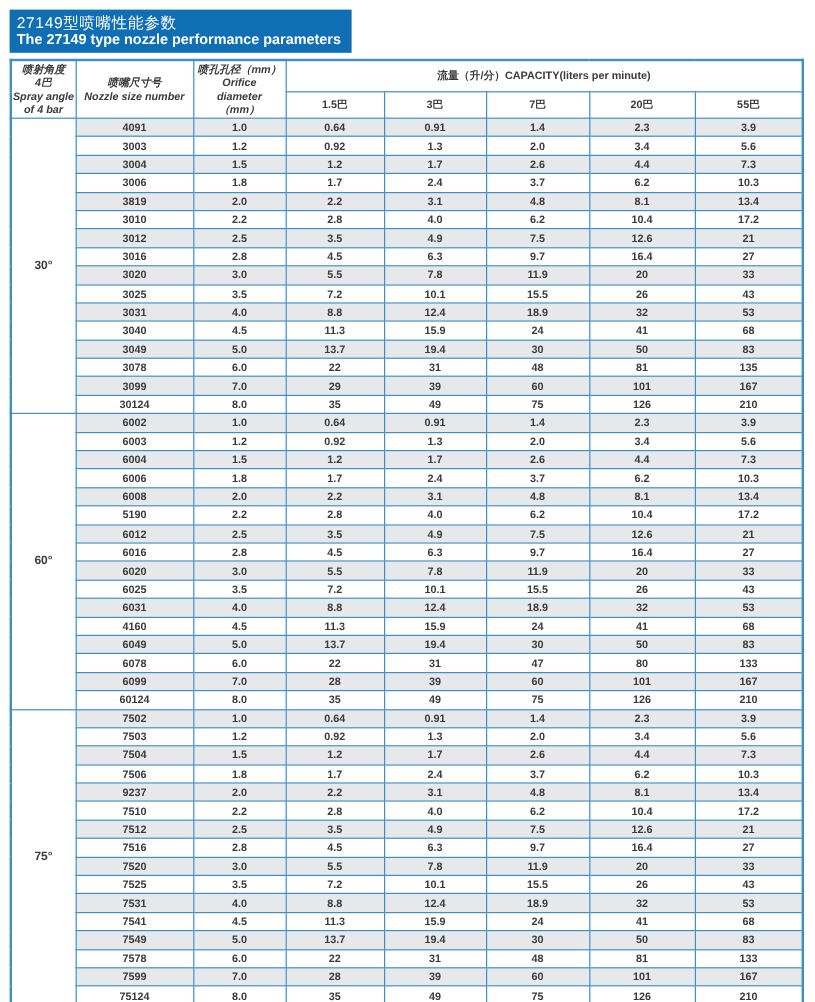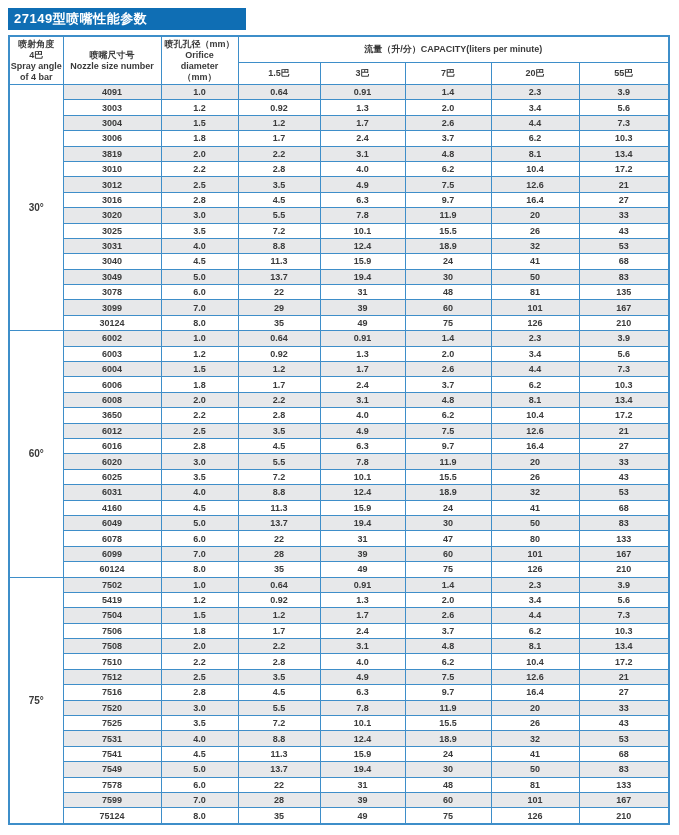--- a/index.html
+++ b/index.html
@@ -19,21 +19,21 @@
   .banner {
     display: inline-block;
     background: #0f6eb4;
     color: #ffffff;
     padding: 3px 9px 4px 6px;
     min-width: 238px;
     box-sizing: border-box;
   }
   .banner .title-zh {
     font-size: 13px;
-    font-weight: bold;
+    font-weight: normal;
     line-height: 15px;
     letter-spacing: 0.5px;
   }
   .banner .title-en {
     font-size: 12px;
     font-weight: bold;
     line-height: 14px;
   }
   table.spec {
     margin-top: 5px;
@@ -53,35 +53,36 @@
     overflow: hidden;
   }
   thead th {
     background: #ffffff;
     white-space: pre-line;
     line-height: 11px;
     font-size: 9.5px;
   }
   thead tr.hrow1 th { height: 25px; }
   thead tr.hrow2 th { height: 21px; margin-top: 31px; }
-  thead th.span2 { height: 47px; }
+  thead th.span2 { height: 47px; font-style: italic; }
   tbody td { height: 14.4px; background: #ffffff; }
   tbody tr.stripe td { background: #e7e8ea; }
   tbody td.angle-cell, tbody tr.stripe td.angle-cell {
     background: #ffffff;
     font-size: 10px;
   }
 </style>
 </head>
 <body>
 
 <div class="page">
 
   <div class="banner">
     <div class="title-zh">27149型喷嘴性能参数</div>
+    <div class="title-en">The 27149 type nozzle performance parameters</div>
   </div>
 
   <table class="spec">
     <colgroup>
       <col style="width:54px">
       <col style="width:98px">
       <col style="width:77px">
       <col style="width:82px">
       <col style="width:85px">
       <col style="width:86px">
@@ -296,21 +297,21 @@
         <tr class="stripe">
           <td>6008</td>
           <td>2.0</td>
           <td>2.2</td>
           <td>3.1</td>
           <td>4.8</td>
           <td>8.1</td>
           <td>13.4</td>
         </tr>
         <tr>
-          <td>3650</td>
+          <td>5190</td>
           <td>2.2</td>
           <td>2.8</td>
           <td>4.0</td>
           <td>6.2</td>
           <td>10.4</td>
           <td>17.2</td>
         </tr>
         <tr class="stripe">
           <td>6012</td>
           <td>2.5</td>
@@ -405,21 +406,21 @@
           <td rowspan="16" class="angle-cell">75°</td>
           <td>7502</td>
           <td>1.0</td>
           <td>0.64</td>
           <td>0.91</td>
           <td>1.4</td>
           <td>2.3</td>
           <td>3.9</td>
         </tr>
         <tr>
-          <td>5419</td>
+          <td>7503</td>
           <td>1.2</td>
           <td>0.92</td>
           <td>1.3</td>
           <td>2.0</td>
           <td>3.4</td>
           <td>5.6</td>
         </tr>
         <tr class="stripe">
           <td>7504</td>
           <td>1.5</td>
@@ -432,21 +433,21 @@
         <tr>
           <td>7506</td>
           <td>1.8</td>
           <td>1.7</td>
           <td>2.4</td>
           <td>3.7</td>
           <td>6.2</td>
           <td>10.3</td>
         </tr>
         <tr class="stripe">
-          <td>7508</td>
+          <td>9237</td>
           <td>2.0</td>
           <td>2.2</td>
           <td>3.1</td>
           <td>4.8</td>
           <td>8.1</td>
           <td>13.4</td>
         </tr>
         <tr>
           <td>7510</td>
           <td>2.2</td>

